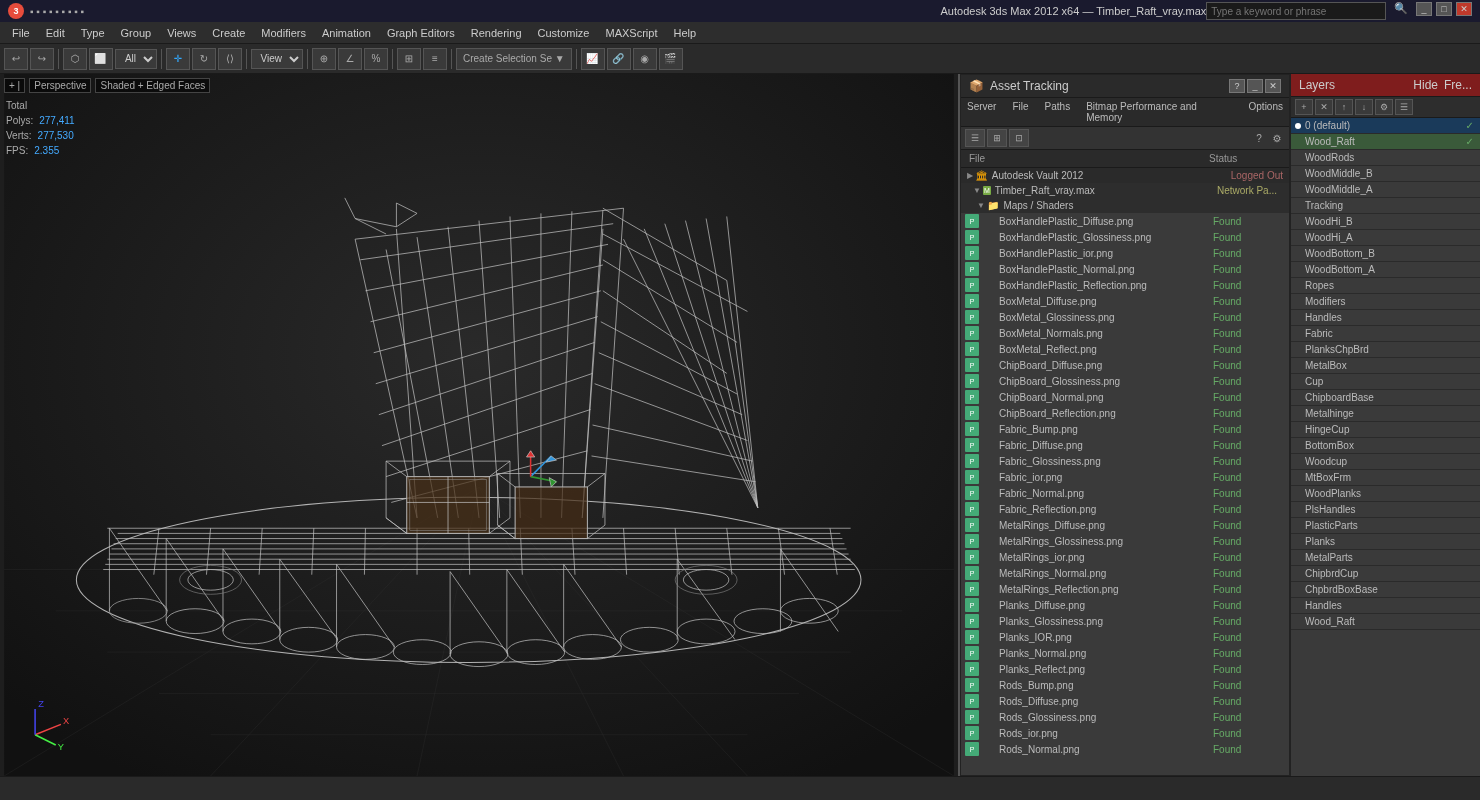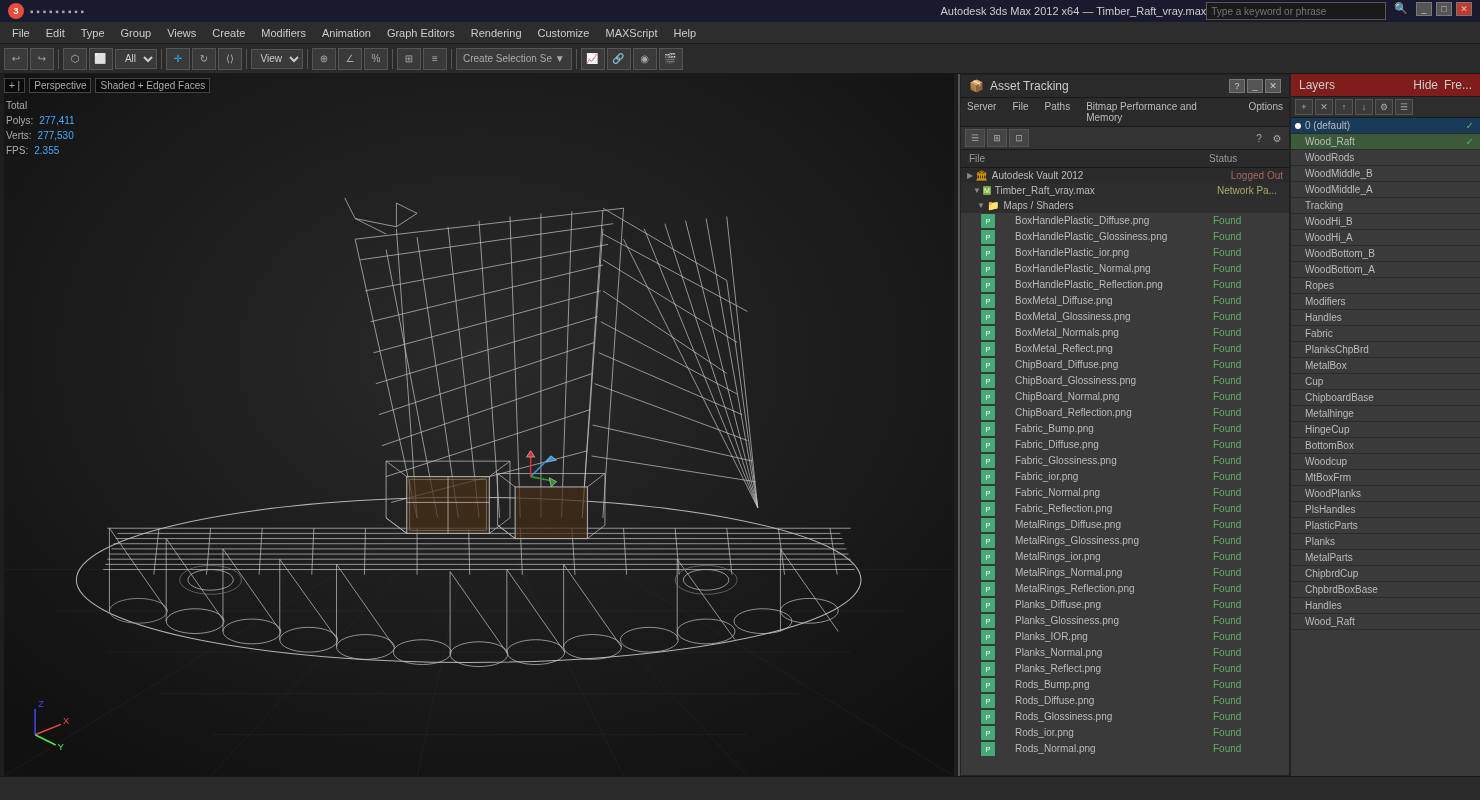--- a/index.html
+++ b/index.html
@@ -117,22 +117,22 @@
     }
     .asset-file {
       display: flex; align-items: center; padding: 2px 12px;
       background: #2d2d2d; color: #bbb; font-size: 10px;
     }
     .asset-maps {
       display: flex; align-items: center; padding: 2px 16px;
       background: #2d2d2d; color: #bbb; font-size: 10px;
     }
     .asset-item {
-      display: flex; padding: 1px 0;
-      font-size: 10px; cursor: pointer; margin-left: 16px;
+      display: flex; align-items: center; padding: 1px 0;
+      font-size: 10px; cursor: pointer;
     }
     .asset-item-name {
       flex: 1; padding: 1px 20px; overflow: hidden; text-overflow: ellipsis;
       white-space: nowrap; color: #bbb;
     }
     .asset-item-status { width: 80px; padding: 1px 4px; color: #7a7; }
     .asset-item-icon {
       width: 14px; height: 14px; margin-left: 4px; flex-shrink: 0;
       display: flex; align-items: center; justify-content: center;
       font-size: 8px;

